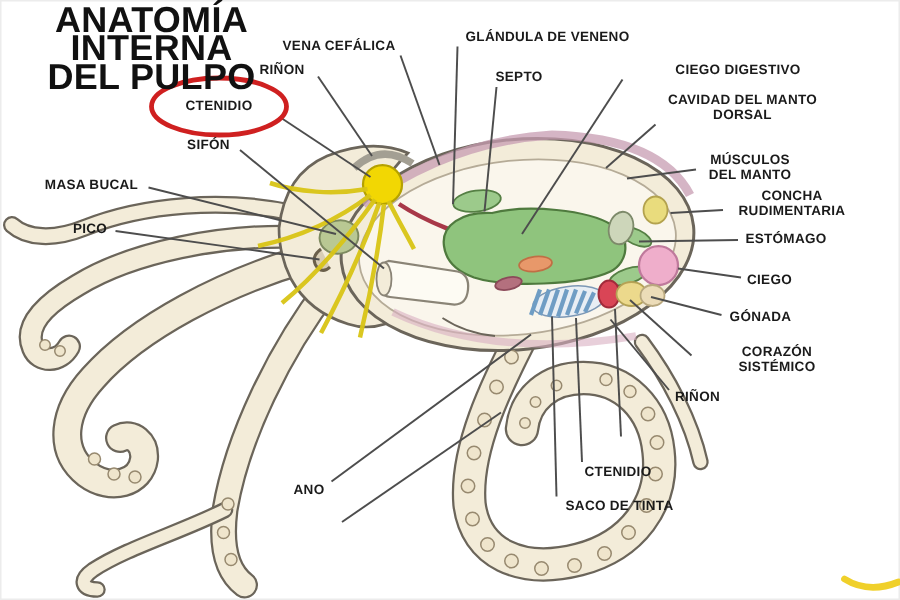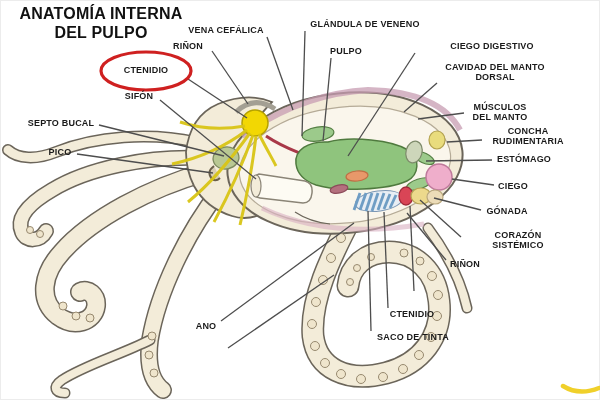--- a/index.html
+++ b/index.html
@@ -6,21 +6,21 @@
   #stage{position:relative;width:600px;height:400px;background:var(--background,#fff);
          overflow:hidden;font-family:"Liberation Sans",sans-serif;box-shadow:0 0 0 1px #ececec inset;}
   #art,#overlay{position:absolute;left:0;top:0;width:600px;height:400px;}
   #art{z-index:1;}
   #overlay{z-index:5;pointer-events:none;}
   #labels{position:absolute;left:0;top:0;width:600px;height:400px;z-index:10;}
   .label{position:absolute;transform:translate(-50%,-50%);
          font-weight:bold;font-size:9px;line-height:9.5px;letter-spacing:.2px;
          color:var(--label-text,#1a1a1a);white-space:pre-line;text-align:center;}
   #title{position:absolute;left:0;top:4px;width:202px;z-index:10;text-align:center;
-         font-weight:bold;font-size:16px;line-height:19px;letter-spacing:.2px;color:#111;}
+         font-weight:bold;font-size:24px;line-height:19px;letter-spacing:.2px;color:#111;}
   .arm-o{fill:none;stroke:var(--body-outline,#6b655a);stroke-linecap:round;stroke-linejoin:round;}
   .arm-f{fill:none;stroke:var(--body-cream,#f3ecd9);stroke-linecap:round;stroke-linejoin:round;}
 </style>
 </head>
 <body>
 
 <div id="stage">
 
   <svg id="art" viewBox="0 0 600 400">
     <defs>
@@ -164,29 +164,29 @@
       <line x1="221" y1="321" x2="354" y2="223" stroke="var(--leader-line)" stroke-width="1.3"></line>
       <line x1="228" y1="348" x2="334" y2="275" stroke="var(--leader-line)" stroke-width="1.3"></line>
       <ellipse cx="146" cy="71" rx="45" ry="19" fill="none" stroke="var(--highlight-red)" stroke-width="3.2"></ellipse>
       <path d="M563,386 Q579,396 599,388" fill="none" stroke="var(--underline-yellow)" stroke-width="4.5" stroke-linecap="round"></path>
     </svg>
 
   <div id="labels">
       <div class="label" style="left: 226px; top: 31px;">VENA CEFÁLICA</div>
       <div class="label" style="left: 365px; top: 25px;">GLÁNDULA DE VENENO</div>
       <div class="label" style="left: 188px; top: 47px;">RIÑON</div>
-      <div class="label" style="left: 346px; top: 52px;">PULPO</div>
+      <div class="label" style="left: 346px; top: 52px;">SEPTO</div>
       <div class="label" style="left: 452px; top: 47px; margin-left: 40px;">CIEGO DIGESTIVO</div>
       <div class="label" style="left: 146px; top: 71px;">CTENIDIO</div>
       <div class="label" style="left: 495px; top: 72px;">CAVIDAD DEL MANTO
 DORSAL</div>
       <div class="label" style="left: 139px; top: 97px;">SIFÓN</div>
       <div class="label" style="left: 500px; top: 112px;">MÚSCULOS
 DEL MANTO</div>
-      <div class="label" style="left: 61px; top: 124px;">SEPTO BUCAL</div>
+      <div class="label" style="left: 61px; top: 124px;">MASA BUCAL</div>
       <div class="label" style="left: 528px; top: 136px;">CONCHA
 RUDIMENTARIA</div>
       <div class="label" style="left: 60px; top: 153px;">PICO</div>
       <div class="label" style="left: 524px; top: 160px;">ESTÓMAGO</div>
       <div class="label" style="left: 513px; top: 187px;">CIEGO</div>
       <div class="label" style="left: 507px; top: 212px;">GÓNADA</div>
       <div class="label" style="left: 518px; top: 240px;">CORAZÓN SISTÉMICO</div>
       <div class="label" style="left: 465px; top: 265px;">RIÑON</div>
       <div class="label" style="left: 412px; top: 315px;">CTENIDIO</div>
       <div class="label" style="left: 413px; top: 338px;">SACO DE TINTA</div>

